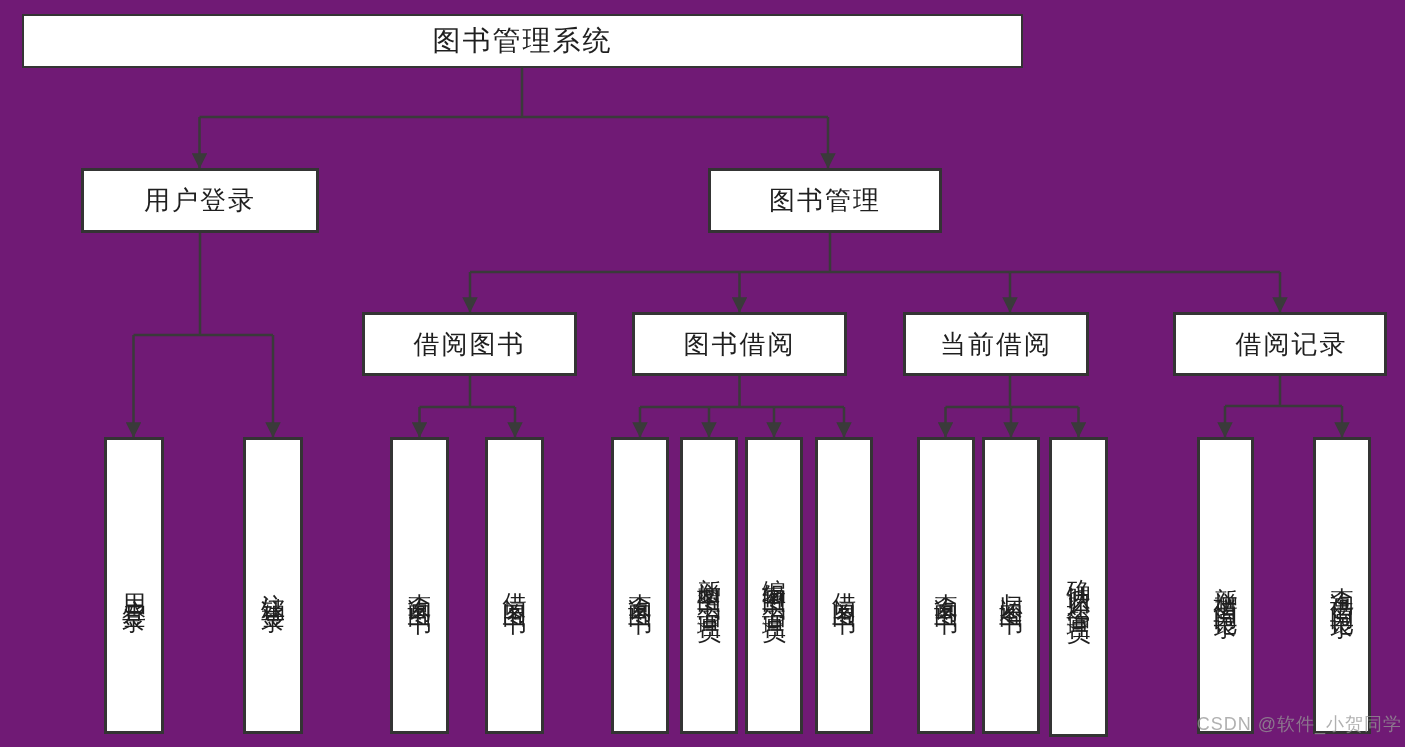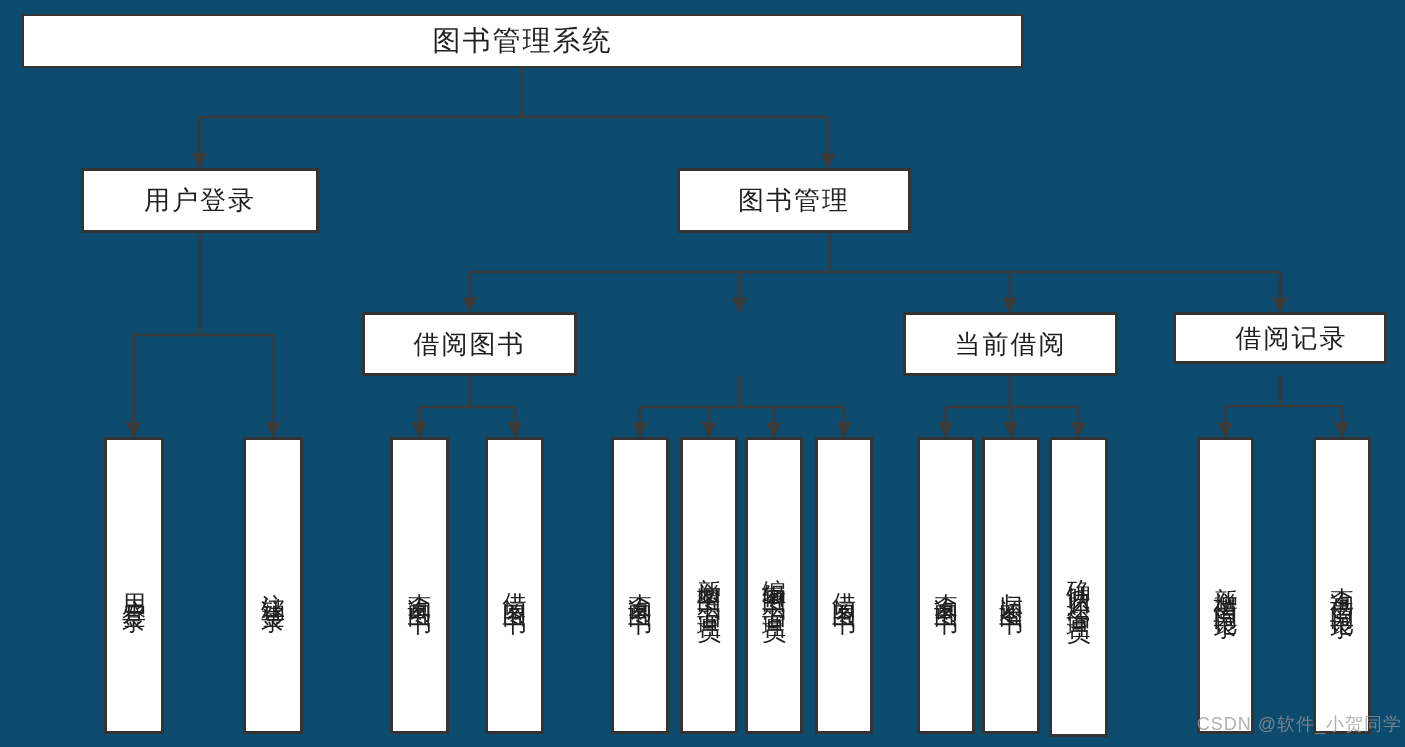--- a/index.html
+++ b/index.html
@@ -1,19 +1,19 @@
 <!DOCTYPE html>
 <html><head>
 <meta charset="utf-8">
 <style>
   html,body{margin:0;padding:0;background:#ffffff;}
   .canvas{
     position:relative;
     width:1405px;height:747px;
-    background:#0c4a6e;
+    background:#701a75;
     font-family:"Liberation Sans", sans-serif;
     overflow:hidden;
   }
   .connectors{position:absolute;left:0;top:0;z-index:1;}
   .node{
     position:absolute;z-index:2;
     box-sizing:border-box;
     background:#ffffff;
     border:3px solid #343434;
     color:#1f1f1f;
@@ -82,25 +82,26 @@
 
       <path d="M1280,376 V406 M1225,406 H1342"></path>
       <line x1="1225" y1="406" x2="1225" y2="437" marker-end="url(#ah)"></line>
       <line x1="1342" y1="406" x2="1342" y2="437" marker-end="url(#ah)"></line>
     </g>
   </svg>
 
   <div class="node rootbox" style="left:22px;top:14px;width:1001px;height:54px;">图书管理系统</div>
 
   <div class="node hbox" style="left:81px;top:168px;width:238px;height:65px;">用户登录</div>
-  <div class="node hbox" style="left:677px;top:168px;width:234px;height:65px;">图书管理</div>
+  <div class="node hbox" style="left:708px;top:168px;width:234px;height:65px;">图书管理</div>
 
   <div class="node hbox" style="left:362px;top:312px;width:215px;height:64px;">借阅图书</div>
-  <div class="node hbox" style="left:903px;top:312px;width:215px;height:64px;">当前借阅</div>
-  <div class="node hbox" style="left:1173px;top:312px;width:214px;height:52px;padding-left:23px;">借阅记录</div>
+  <div class="node hbox" style="left:632px;top:312px;width:215px;height:64px;">图书借阅</div>
+  <div class="node hbox" style="left:903px;top:312px;width:186px;height:64px;">当前借阅</div>
+  <div class="node hbox" style="left:1173px;top:312px;width:214px;height:64px;padding-left:23px;">借阅记录</div>
 
   <div class="node leaf" style="left:104px;top:437px;width:60px;height:297px;">用户登录</div>
   <div class="node leaf" style="left:243px;top:437px;width:60px;height:297px;">注销登录</div>
 
   <div class="node leaf" style="left:390px;top:437px;width:59px;height:297px;">查询图书</div>
   <div class="node leaf" style="left:485px;top:437px;width:59px;height:297px;">借阅图书</div>
 
   <div class="node leaf" style="left:611px;top:437px;width:58px;height:297px;">查询图书</div>
   <div class="node leaf" style="left:680px;top:437px;width:58px;height:297px;">新增图书（管理员）</div>
   <div class="node leaf" style="left:745px;top:437px;width:58px;height:297px;">编辑图书（管理员）</div>

